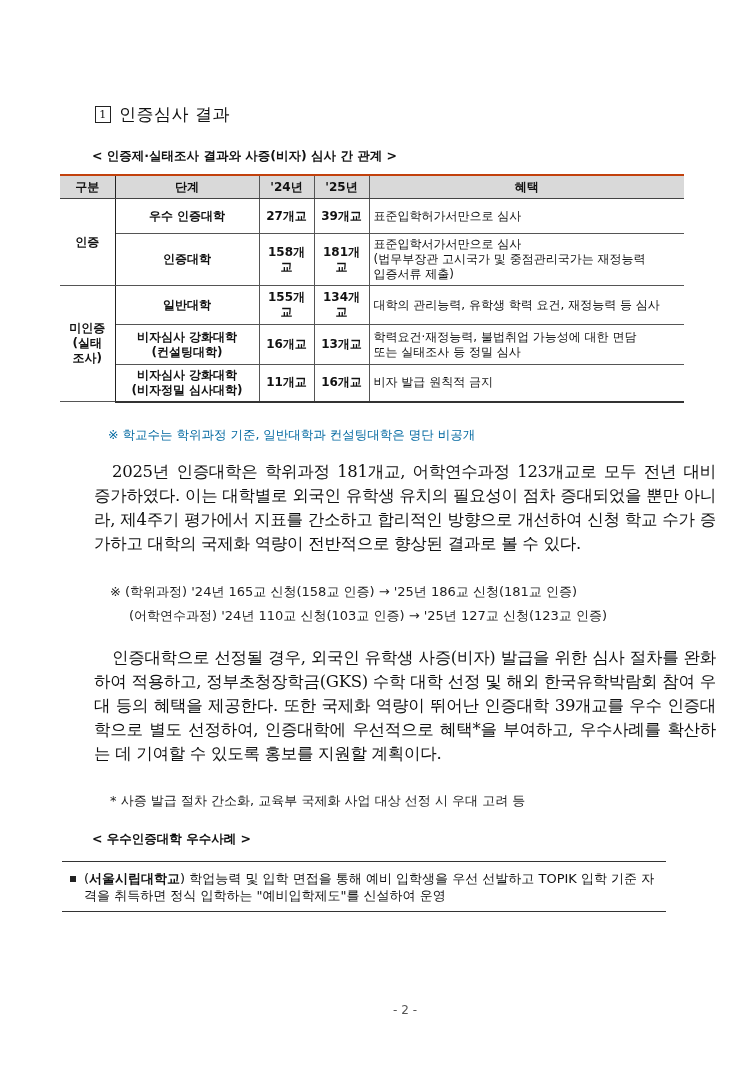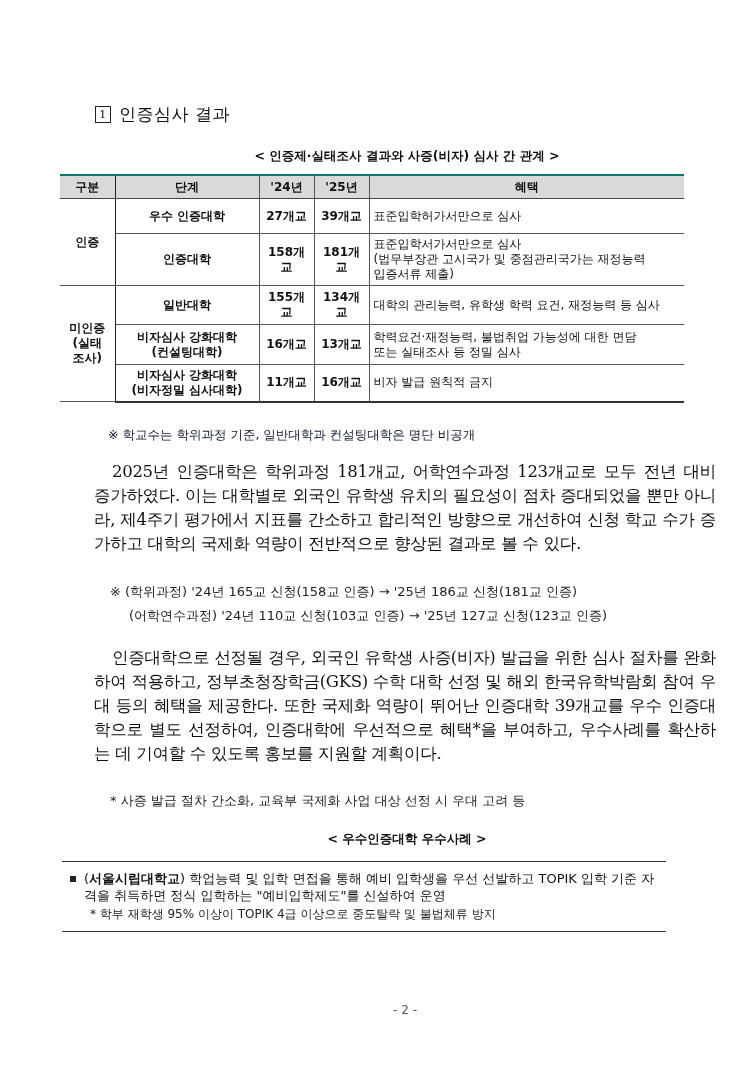--- a/index.html
+++ b/index.html
@@ -2,34 +2,34 @@
 <html><head>
 <meta charset="utf-8">
 <style>
   html, body { margin: 0; padding: 0; background: #ffffff; }
   body { width: 746px; height: 1067px; position: relative; overflow: hidden;
          font-family: "DejaVu Sans", "Liberation Sans", sans-serif; color: #111; }
   .abs { position: absolute; padding-left: 32px; }
   .section-title { left: 63px; top: 103px; font-size: 17px; letter-spacing: 0.5px; }
   .section-title .num { display: inline-block; width: 14px; height: 15px; border: 1px solid #222;
         font-size: 11px; line-height: 15px; text-align: center; margin-right: 8px; vertical-align: 2px; font-family: "DejaVu Serif", serif; }
-  .caption { left: 60px; width: 630px; text-align: center; font-size: 12.5px; font-weight: bold; }
+  .caption { left: 60px; width: 630px; text-align: left; font-size: 12.5px; font-weight: bold; }
   table.main { position: absolute; left: 60px; top: 174px; width: 624px; border-collapse: collapse; font-size: 12px; }
   table.main th, table.main td { border: 1px solid #555; padding: 0 4px; line-height: 15px; }
   table.main tr > *:first-child { border-left: none; }
   table.main tr > *:last-child { border-right: none; }
-  table.main thead tr { border-top: 2px solid #0f766e; }
+  table.main thead tr { border-top: 2px solid #c2410c; }
   table.main th { background: #d9d9d9; font-weight: bold; height: 22px; text-align: center; border-bottom: 1px solid #444; }
   table.main td.c { text-align: center; font-weight: bold; }
   table.main td.l { text-align: left; }
   table.main tbody tr:last-child td { border-bottom: 2px solid #333; }
   table.main td.grp { border-right: 1.5px solid #222; }
   table.main th.grp { border-right: 1.5px solid #222; }
   table.main tr.sep td { border-top: 1.5px solid #444; }
-  .note { font-size: 12.5px; color: #0f172a; }
+  .note { font-size: 12.5px; color: #0369a1; }
   .para { left: 62px; width: 622px; font-family: "DejaVu Serif", "Liberation Serif", serif; font-size: 16.5px; line-height: 24px; text-align: justify; text-align-last: left; letter-spacing: -0.3px; }
   .para .indent { display: inline-block; width: 18px; }
   .sub { font-size: 13px; color: #222; }
   .box { left: 62px; width: 604px; top: 861px; border-top: 1.5px solid #333; border-bottom: 1.5px solid #333; padding: 8px 0 6px 0; }
   .bullet { display: flex; font-size: 13px; line-height: 17px; margin-bottom: 1px; }
   .bullet .sq { width: 6px; height: 6px; background: #222; margin: 6px 8px 0 8px; flex: none; }
   .bullet b { font-weight: bold; }
   .subnote { font-size: 12px; line-height: 17px; margin: 2px 0 2px 28px; color: #222; }
   .pagenum { left: 0; width: 746px; top: 1003px; text-align: center; font-size: 12px; color: #555; }
 </style>
@@ -117,16 +117,15 @@
 
 <div class="abs sub" style="left:78px; top:792px;">* 사증 발급 절차 간소화, 교육부 국제화 사업 대상 선정 시 우대 고려 등</div>
 
 <div class="abs caption" style="top:831px;">&lt; 우수인증대학 우수사례 &gt;</div>
 
 <div class="abs box">
   <div class="bullet">
     <span class="sq"></span>
     <span>(<b>서울시립대학교</b>) <span>학업능력 및 입학 면접을 통해 예비 입학생을 우선 선발하고 TOPIK 입학 기준 자격을 취득하면 정식 입학하는 "예비입학제도"를 신설하여 운영</span></span>
   </div>
-  <div class="subnote">* 학부 재학생 95% 이상이 TOPIK 4급 이상으로 중도탈락 및 불법체류 방지</div>
 </div>
 
 <div class="abs pagenum">- 2 -</div>
 
 </body></html>

